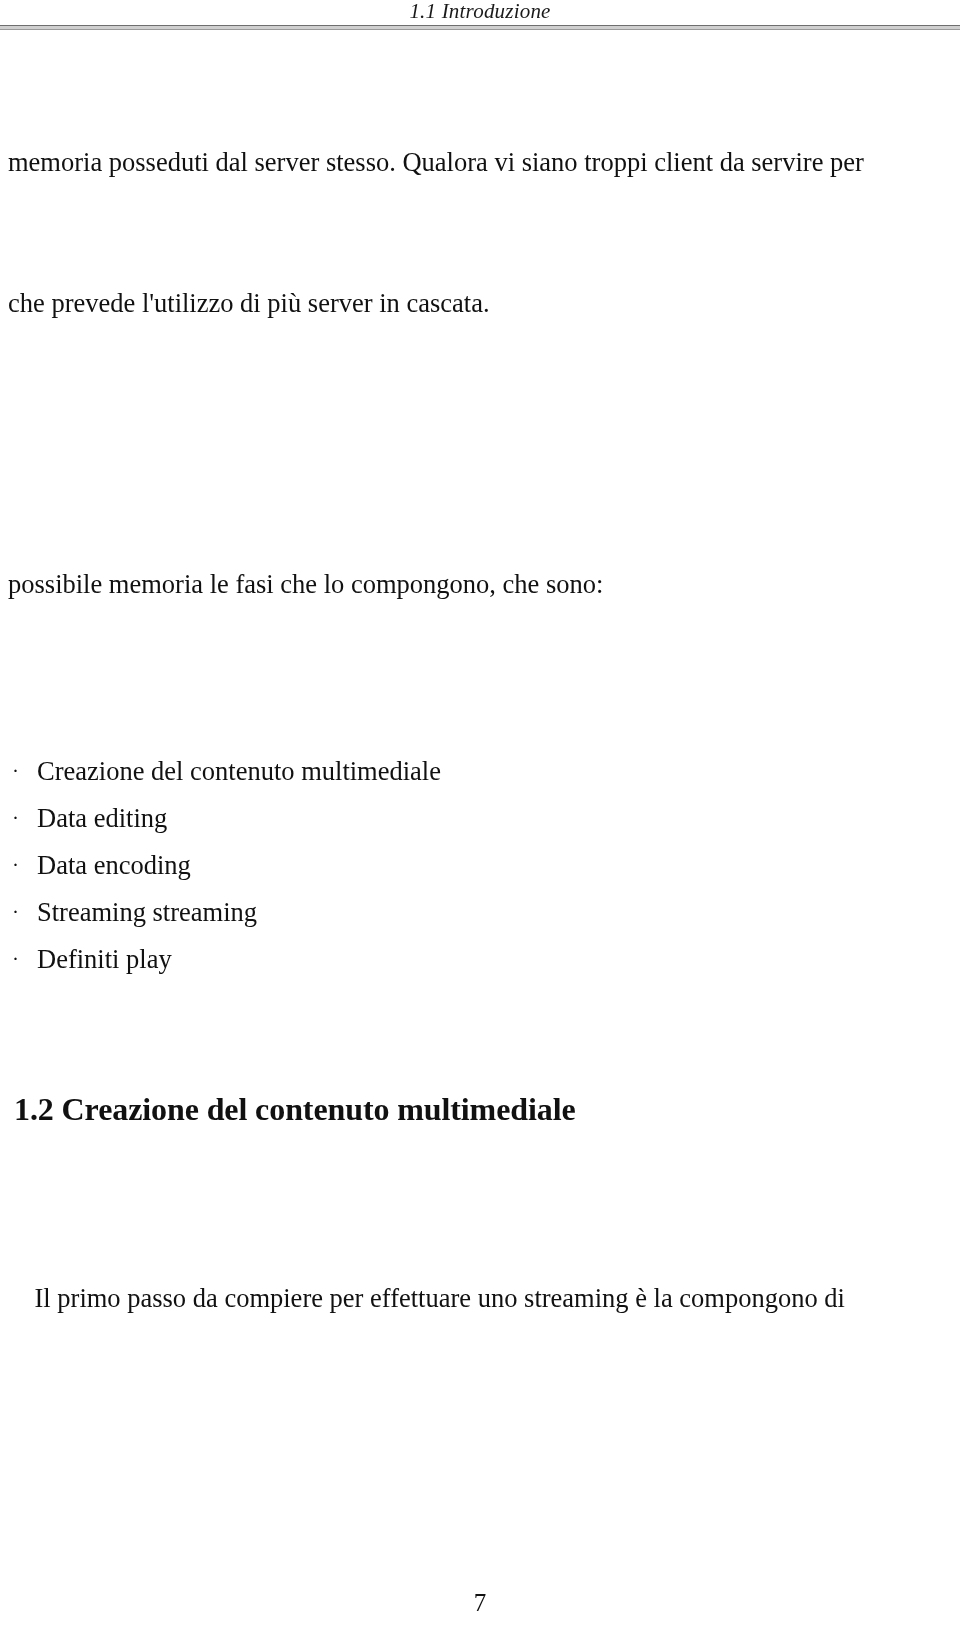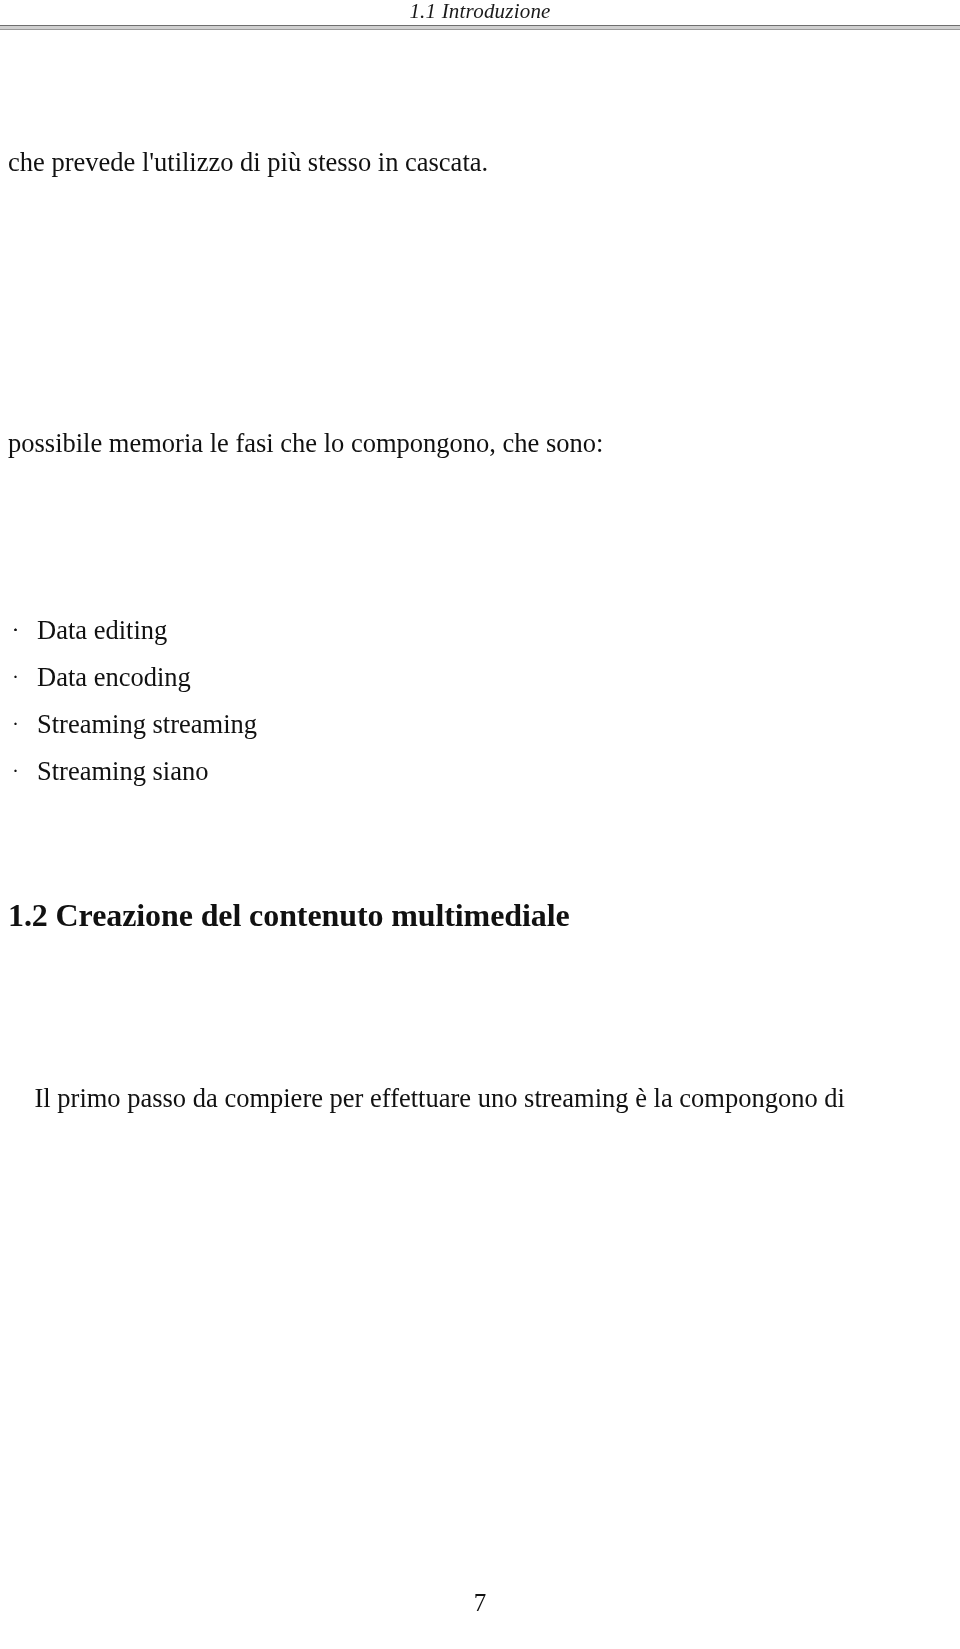--- a/index.html
+++ b/index.html
@@ -99,21 +99,21 @@
   ul.bullets li .bullet-dot {
     position: absolute;
     left: 4px;
     top: 0;
     font-size: 21px;
     line-height: 47px;
   }
 
   
   h2.section-heading {
-    margin: 0;
+    margin: 6px;
     font-size: 32px;
     line-height: 40px;
     font-weight: bold;
     letter-spacing: -0.1px;
     white-space: nowrap;
   }
 
   
   .footer {
     position: absolute;
@@ -133,50 +133,52 @@
 <div class="page">
 
   <div class="header">
     <div class="header-title">1.1 Introduzione</div>
     <div class="header-rule"></div>
   </div>
 
   <div class="content">
 
     <p class="para noindent">
-      <span class="line">che prevede l'utilizzo di più stesso in cascata.</span>
+      <span class="line">memoria posseduti dal server stesso. Qualora vi siano troppi client da servire per</span>
+      <span class="line">che prevede l'utilizzo di più server in cascata.</span>
     </p>
 
     <div class="gap-md"></div>
 
     <p class="para noindent">
       <span class="line">possibile memoria le fasi che lo compongono, che sono:</span>
     </p>
 
     <div class="gap-md"></div>
 
     <ul class="bullets">
       <li>
         <span class="bullet-dot">·</span>
+        <span>Creazione del contenuto multimediale</span>
       </li>
       <li>
         <span class="bullet-dot">·</span>
         <span>Data editing</span>
       </li>
       <li>
         <span class="bullet-dot">·</span>
         <span>Data encoding</span>
       </li>
       <li>
         <span class="bullet-dot">·</span>
         <span>Streaming streaming</span>
       </li>
       <li>
         <span class="bullet-dot">·</span>
-        <span>Streaming siano</span>
+        <span>Definiti play</span>
       </li>
     </ul>
 
     <div class="gap-lg"></div>
 
     <h2 class="section-heading">1.2 Creazione del contenuto multimediale</h2>
 
     <div class="gap-md"></div>
 
     <p class="para noindent">

